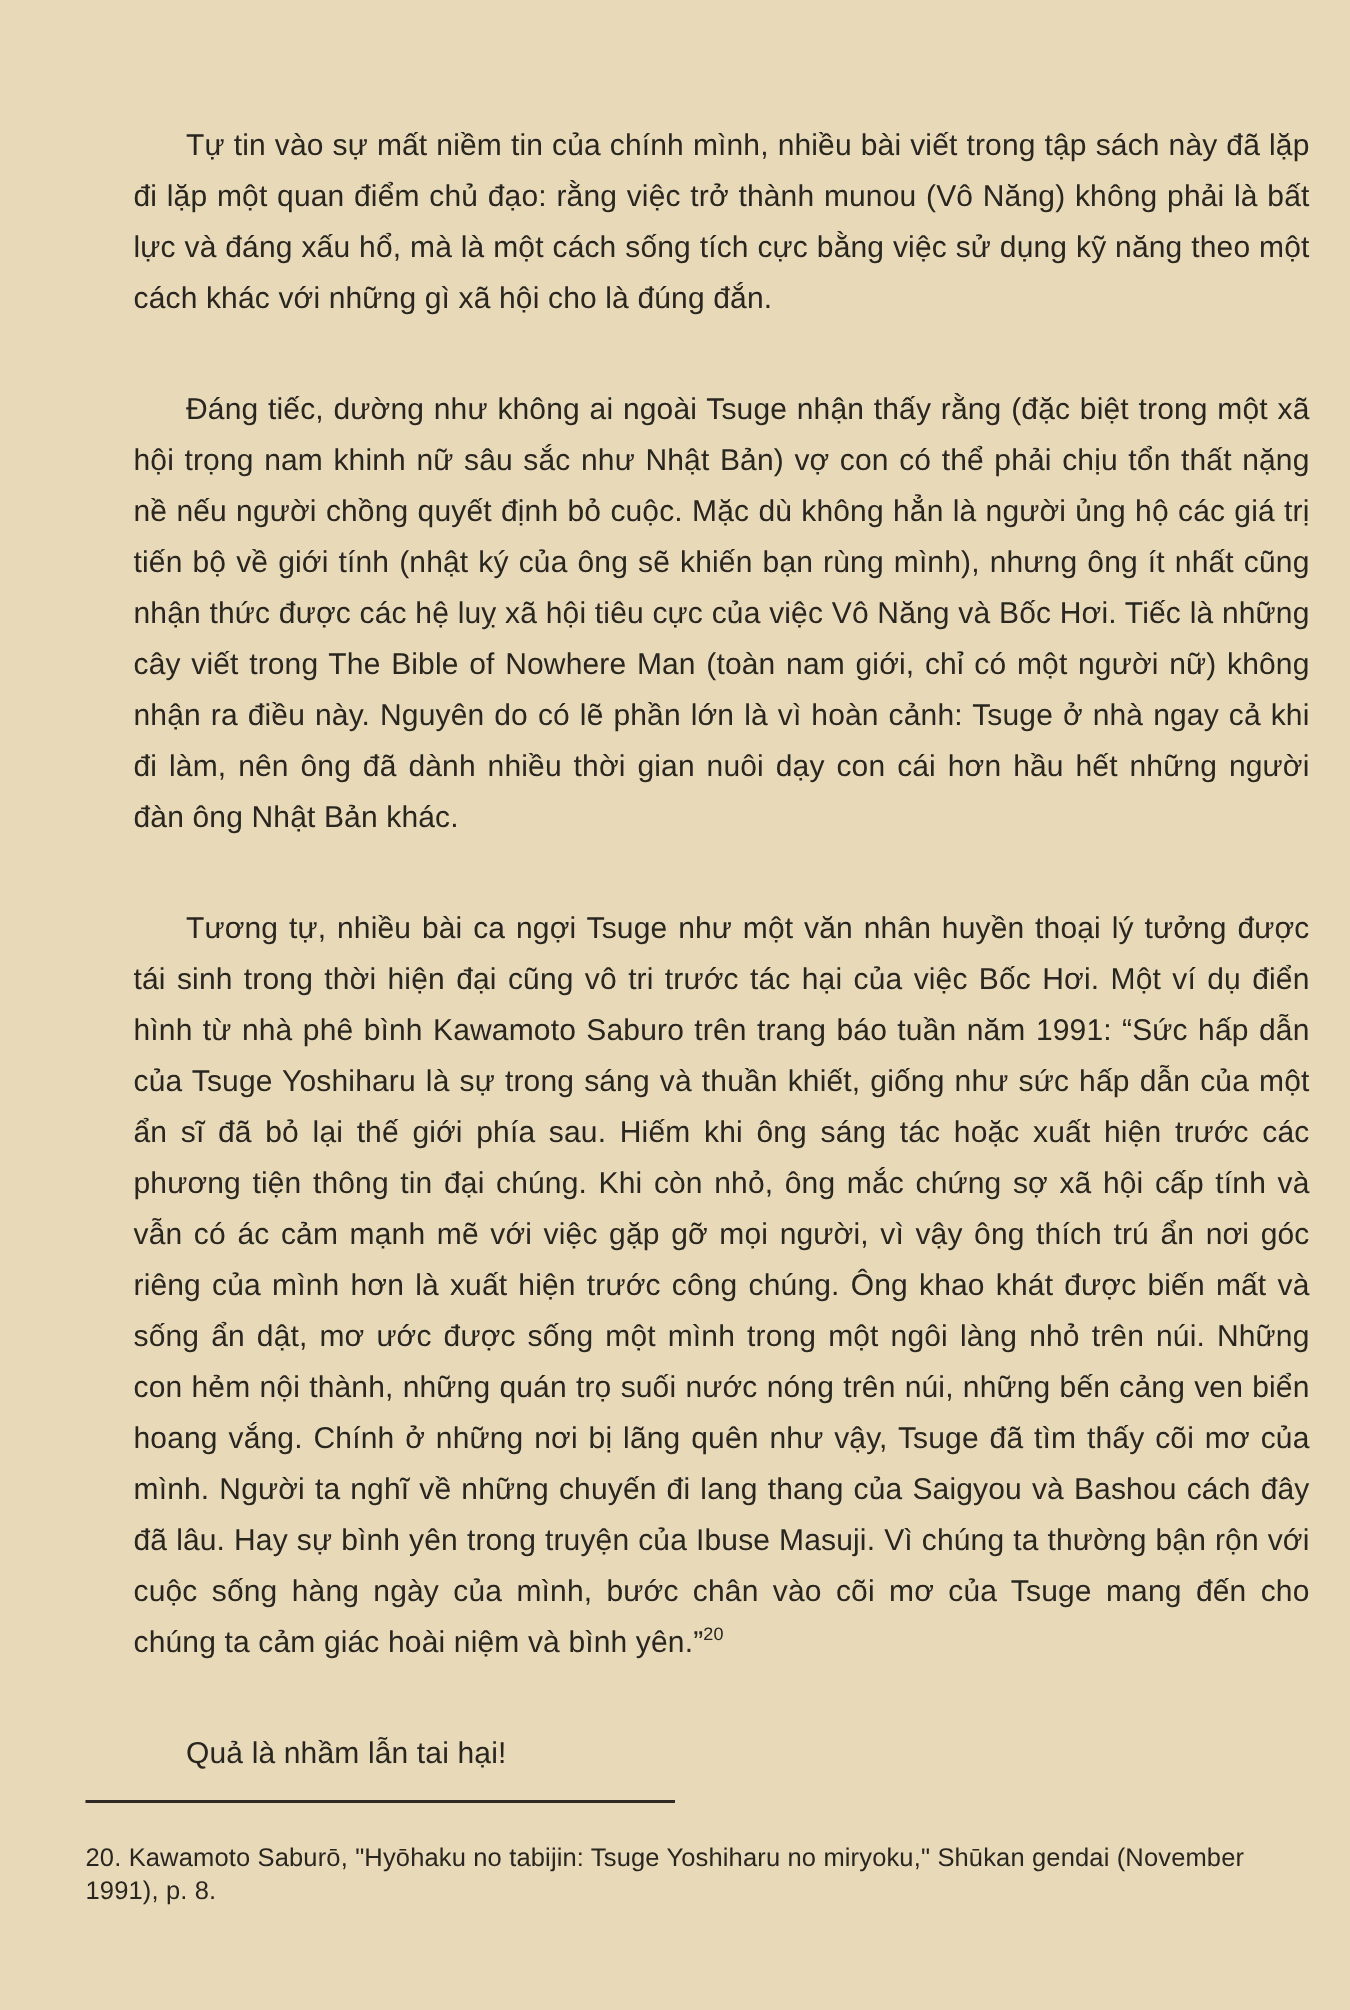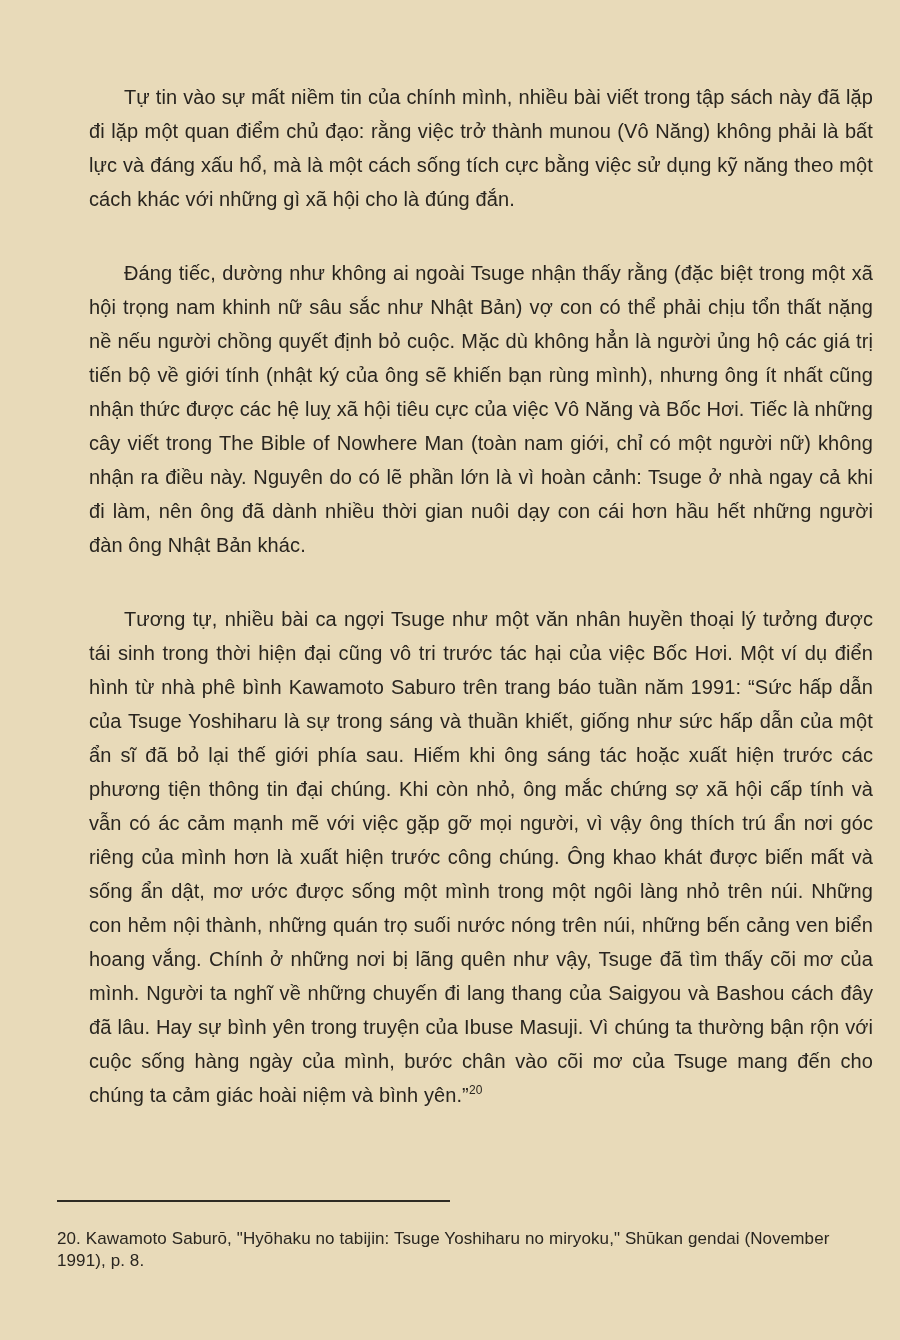--- a/index.html
+++ b/index.html
@@ -56,18 +56,19 @@
   }
 </style>
 </head>
 <body>
 
 <main class="page-body">
 
 <p class="para"><span>Tự tin vào sự mất niềm tin của chính mình, nhiều bài viết trong tập sách này đã lặp đi lặp một quan điểm chủ đạo: rằng việc trở thành munou (Vô Năng) không phải là bất lực và đáng xấu hổ, mà là một cách sống tích cực bằng việc sử dụng kỹ năng theo một cách khác với những gì xã hội cho là đúng đắn.</span></p>
     <p class="para"><span>Đáng tiếc, dường như không ai ngoài Tsuge nhận thấy rằng (đặc biệt trong một xã hội trọng nam khinh nữ sâu sắc như Nhật Bản) vợ con có thể phải chịu tổn thất nặng nề nếu người chồng quyết định bỏ cuộc. Mặc dù không hẳn là người ủng hộ các giá trị tiến bộ về giới tính (nhật ký của ông sẽ khiến bạn rùng mình), nhưng ông ít nhất cũng nhận thức được các hệ luỵ xã hội tiêu cực của việc Vô Năng và Bốc Hơi. Tiếc là những cây viết trong The Bible of Nowhere Man (toàn nam giới, chỉ có một người nữ) không nhận ra điều này. Nguyên do có lẽ phần lớn là vì hoàn cảnh: Tsuge ở nhà ngay cả khi đi làm, nên ông đã dành nhiều thời gian nuôi dạy con cái hơn hầu hết những người đàn ông Nhật Bản khác.</span></p>
     <p class="para"><span>Tương tự, nhiều bài ca ngợi Tsuge như một văn nhân huyền thoại lý tưởng được tái sinh trong thời hiện đại cũng vô tri trước tác hại của việc Bốc Hơi. Một ví dụ điển hình từ nhà phê bình Kawamoto Saburo trên trang báo tuần năm 1991: “Sức hấp dẫn của Tsuge Yoshiharu là sự trong sáng và thuần khiết, giống như sức hấp dẫn của một ẩn sĩ đã bỏ lại thế giới phía sau. Hiếm khi ông sáng tác hoặc xuất hiện trước các phương tiện thông tin đại chúng. Khi còn nhỏ, ông mắc chứng sợ xã hội cấp tính và vẫn có ác cảm mạnh mẽ với việc gặp gỡ mọi người, vì vậy ông thích trú ẩn nơi góc riêng của mình hơn là xuất hiện trước công chúng. Ông khao khát được biến mất và sống ẩn dật, mơ ước được sống một mình trong một ngôi làng nhỏ trên núi. Những con hẻm nội thành, những quán trọ suối nước nóng trên núi, những bến cảng ven biển hoang vắng. Chính ở những nơi bị lãng quên như vậy, Tsuge đã tìm thấy cõi mơ của mình. Người ta nghĩ về những chuyến đi lang thang của Saigyou và Bashou cách đây đã lâu. Hay sự bình yên trong truyện của Ibuse Masuji. Vì chúng ta thường bận rộn với cuộc sống hàng ngày của mình, bước chân vào cõi mơ của Tsuge mang đến cho chúng ta cảm giác hoài niệm và bình yên.”</span><sup>20</sup></p>
+    <p class="para"><span>Quả là nhầm lẫn tai hại!</span></p>
   </main>
 
 <div class="footnote">
   <div class="footnote-rule"></div>
   <div class="footnote-text">20. Kawamoto Saburō, "Hyōhaku no tabijin: Tsuge Yoshiharu no miryoku," Shūkan gendai (November 1991), p. 8.</div>
 </div>
 
 </body></html>

